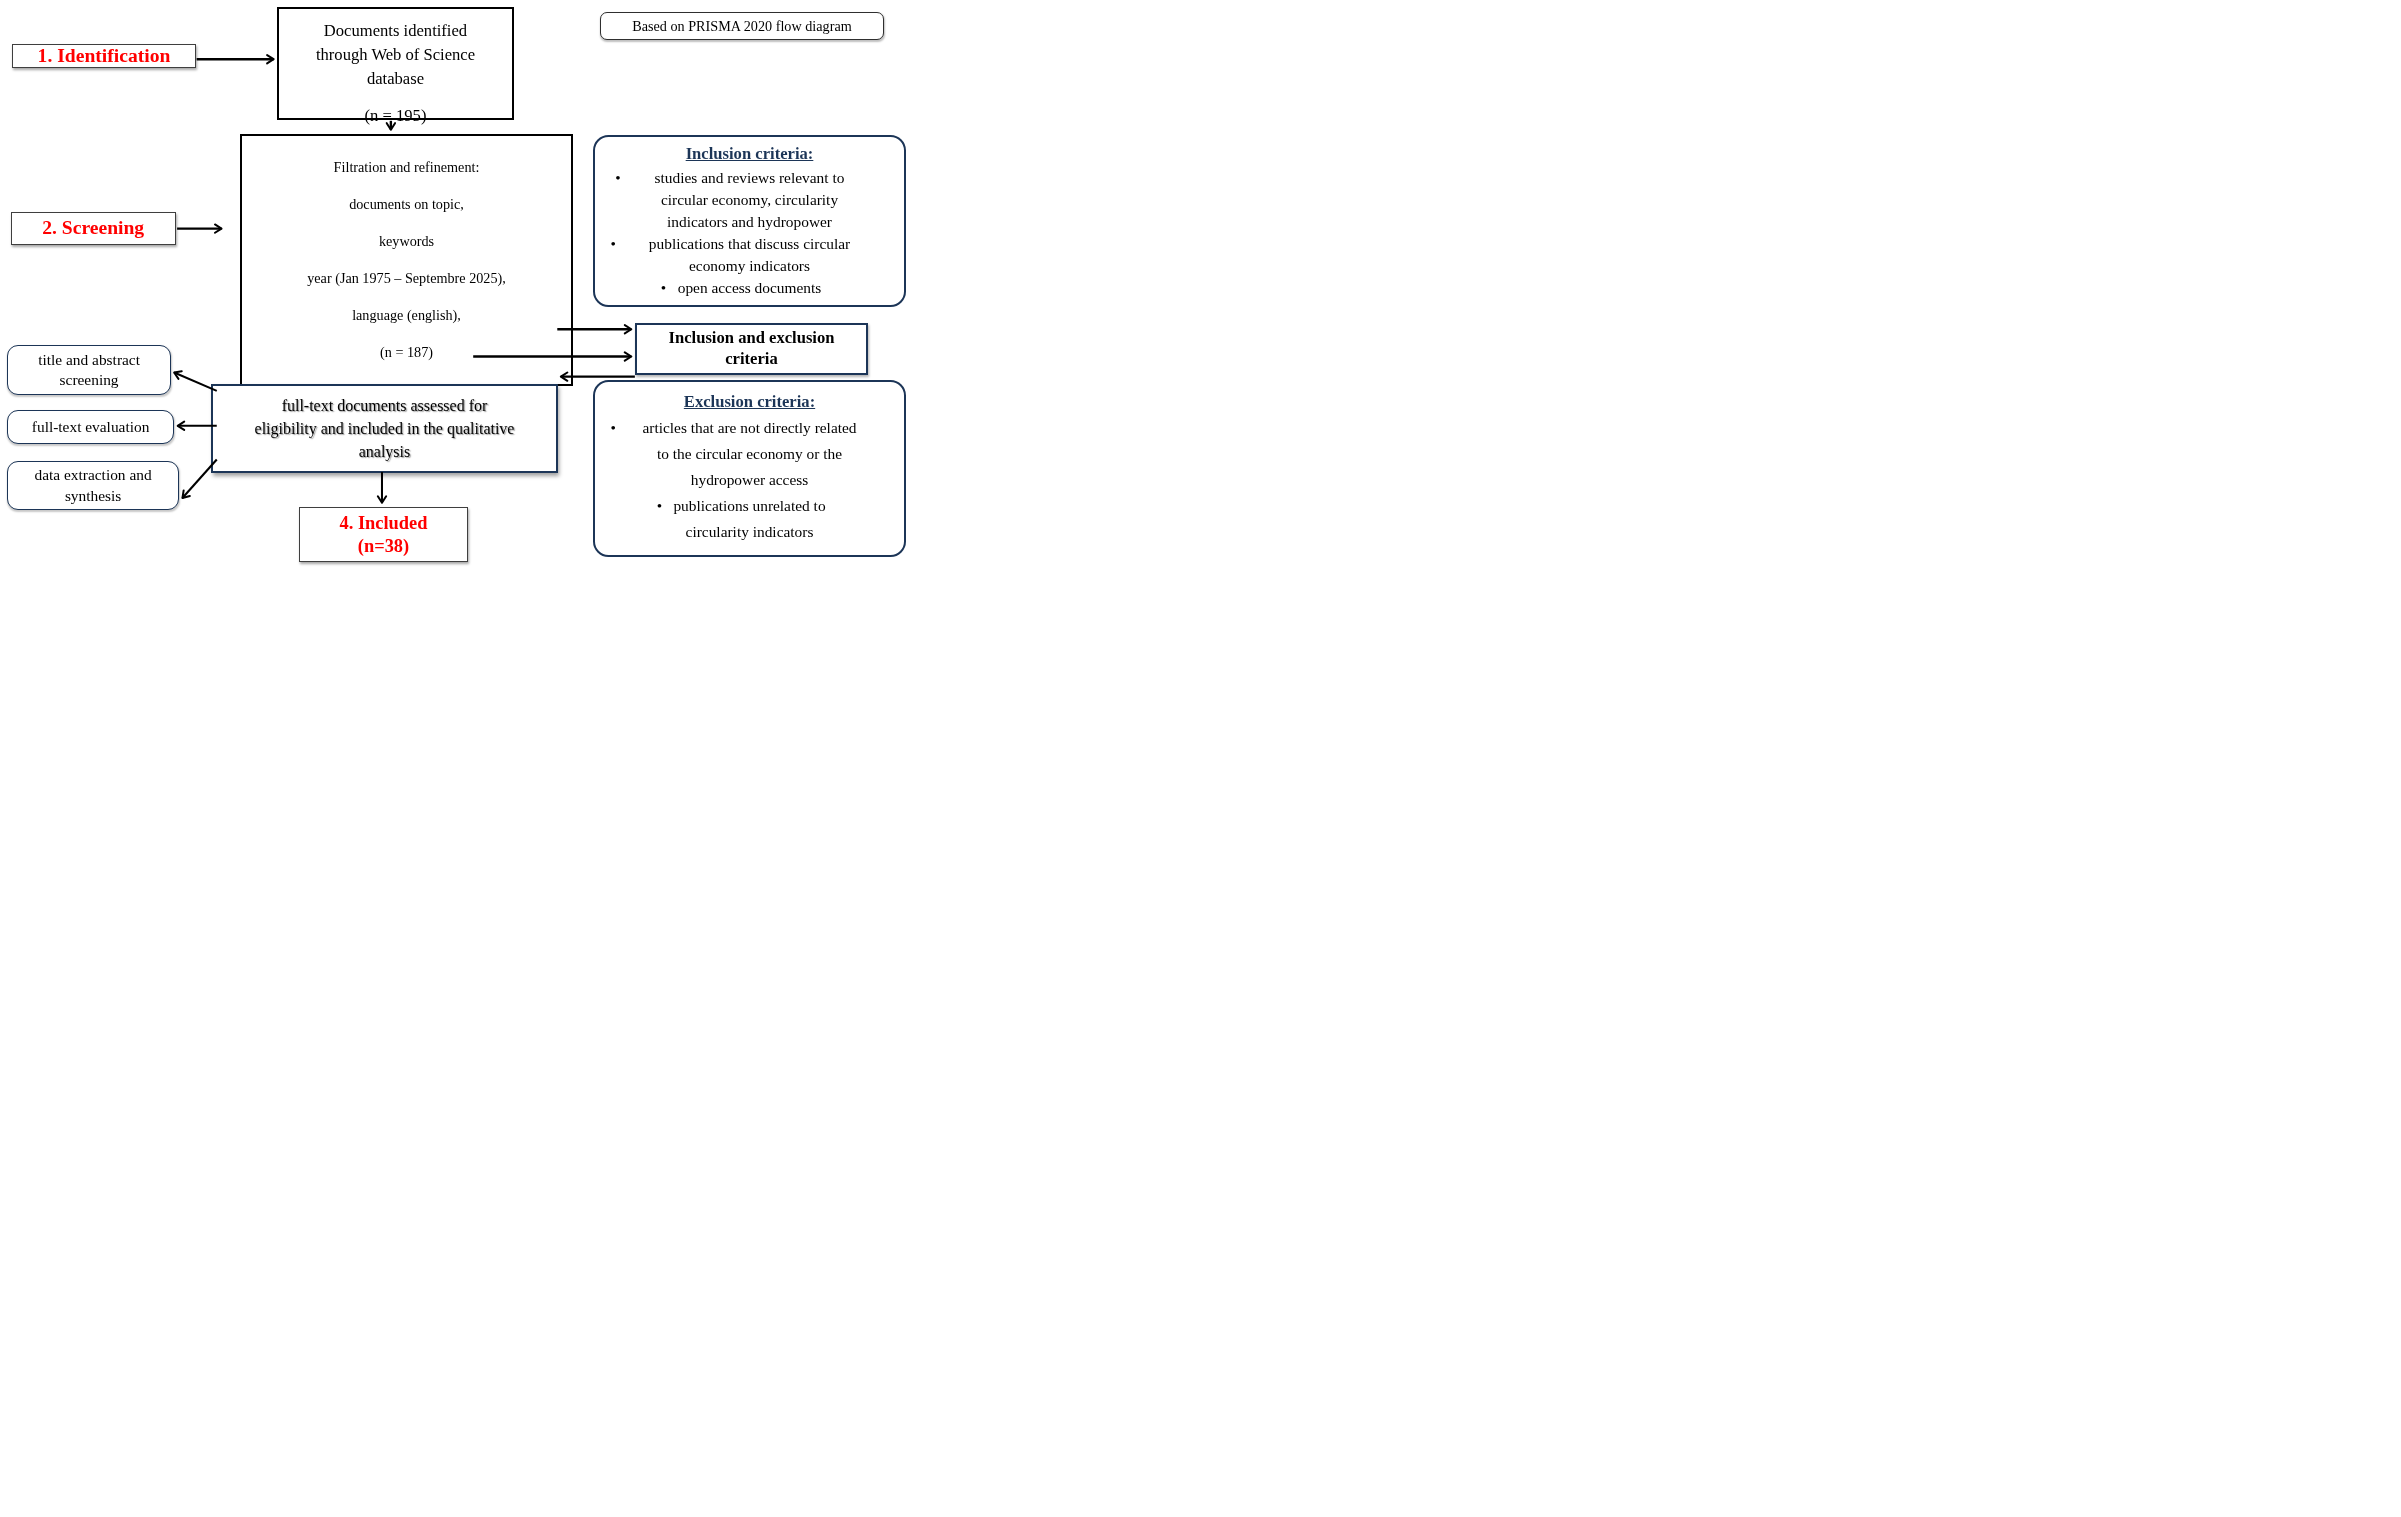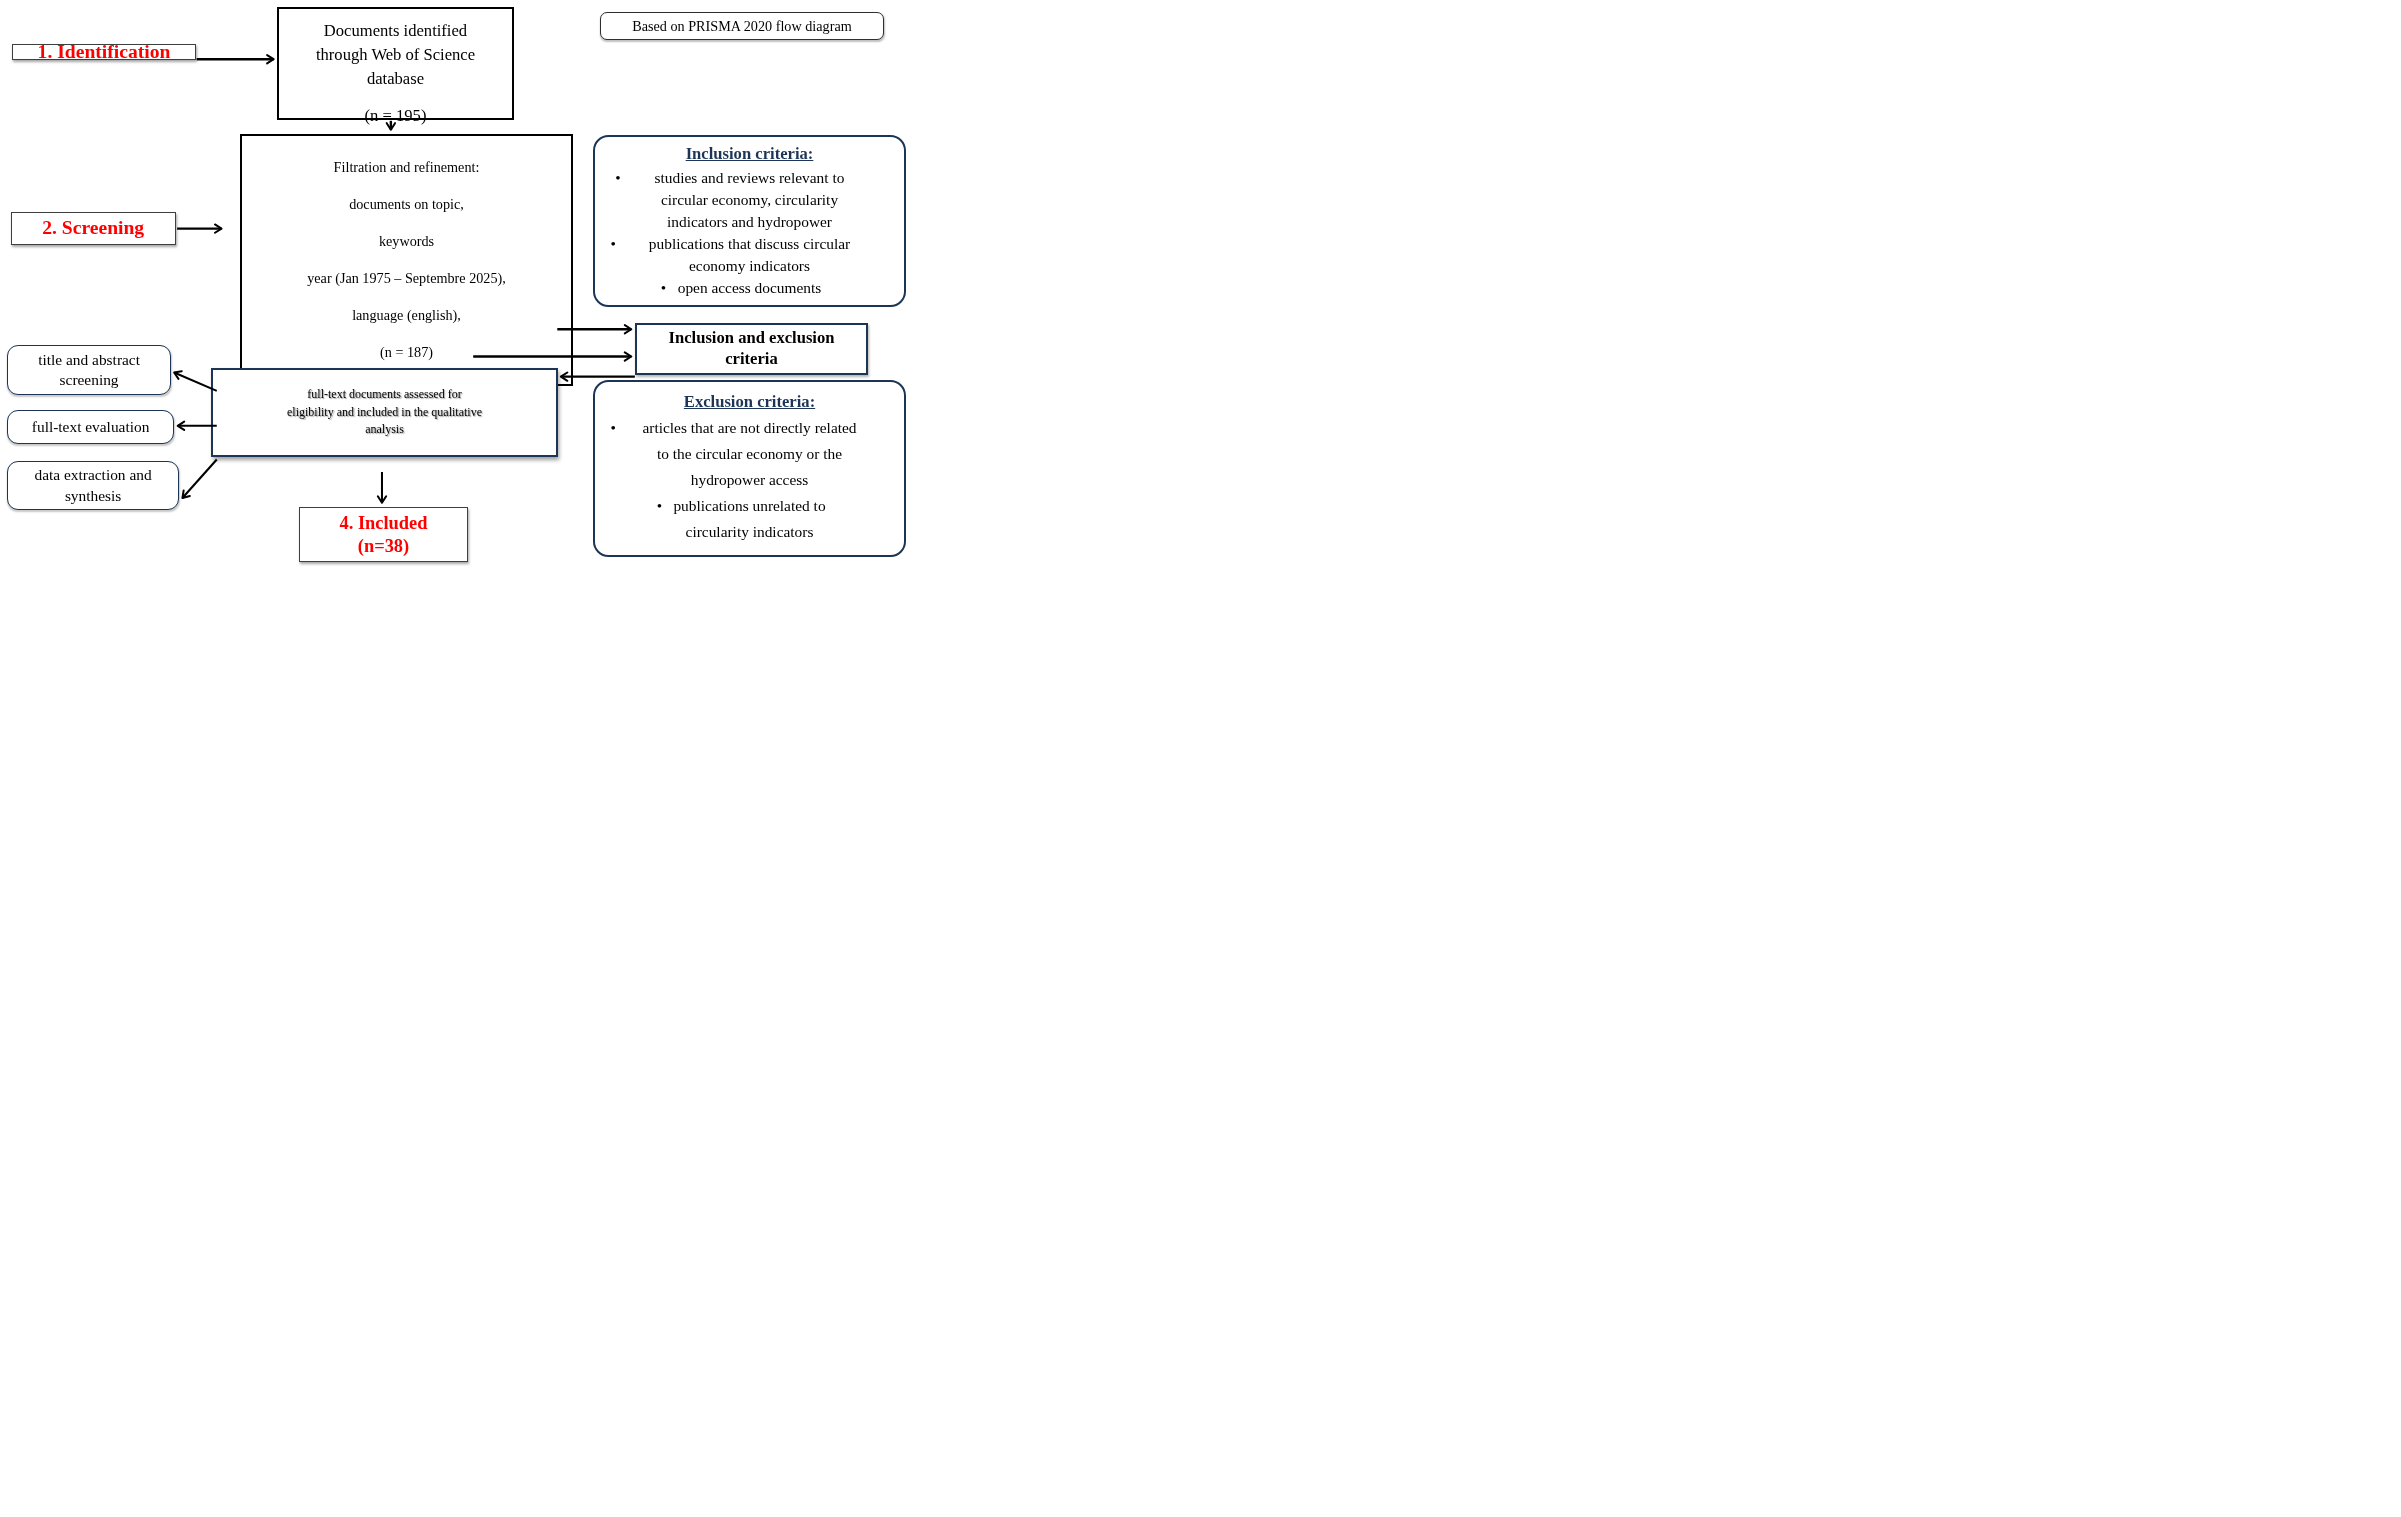--- a/index.html
+++ b/index.html
@@ -13,29 +13,29 @@
   .stage{border:1.5px solid #3f3f3f;box-shadow:1.2px 1.8px 2.4px rgba(0,0,0,.35);
          color:#ff0000;font-weight:bold;font-size:19.6px;line-height:1.25;}
   
   .blackbox{border:2.1px solid #000;}
   .thinbox{border:1.2px solid #2f2f2f;box-shadow:0.6px 1.2px 1.8px rgba(0,0,0,.25);}
   
   .navy-border{border:2.4px solid #1C3557;}
   .round-big{border:2.1px solid #1C3557;border-radius:15.4px;}
   .round-small{border:1.8px solid #1C3557;border-radius:11px;box-shadow:0.6px 1.2px 1.8px rgba(0,0,0,.22);}
 
-  #identification-box{left:12px;top:44px;width:184px;height:16px;}
+  #identification-box{left:12px;top:44px;width:184px;height:24px;}
   #documents-box{left:277px;top:7.1px;width:237px;height:113px;font-size:16.6px;line-height:1.45;justify-content:flex-start;padding-top:9.5px;}
   #documents-box .count{margin-top:13px;}
   #prisma-box{left:600px;top:12px;width:284px;height:28.4px;font-size:14.2px;border-radius:7px;}
   #filtration-box{left:240px;top:134px;width:333px;height:252px;font-size:14.2px;justify-content:space-evenly;padding:3.6px 4.7px;}
   #screening-box{left:10.7px;top:212px;width:165px;height:33px;}
   #eligibility-box{left:306px;top:339px;width:166px;height:36px;}
   #criteria-box{left:635px;top:323px;width:233px;height:52px;color:#000000;font-weight:bold;font-size:16.6px;line-height:1.25;box-shadow:1.2px 1.8px 2.4px rgba(0,0,0,.3);}
-  #fulltext-box{left:211px;top:368px;width:347px;height:89px;font-size:12px;line-height:1.45;
+  #fulltext-box{left:211px;top:384px;width:347px;height:89px;font-size:16px;line-height:1.45;
                 box-shadow:2.4px 3px 4.1px rgba(0,0,0,.38);}
   #fulltext-box .shadowed{text-shadow:1.2px 1.2px 1.2px #9a9a9a;}
   #included-box{left:299px;top:507px;width:169px;height:55px;font-size:18.4px;}
 
   #side-box-1{left:7.1px;top:345px;width:164px;height:50px;font-size:15.4px;line-height:1.3;}
   #side-box-2{left:7.1px;top:410px;width:167px;height:34px;font-size:15.4px;}
   #side-box-3{left:7.1px;top:461px;width:172px;height:49px;font-size:15.4px;line-height:1.3;}
 
   #inclusion-box{left:593px;top:135px;width:313px;height:172px;justify-content:flex-start;padding:4.7px 10.7px;}
   #exclusion-box{left:593px;top:380px;width:313px;height:177px;justify-content:flex-start;padding:8.3px 10.7px;}

